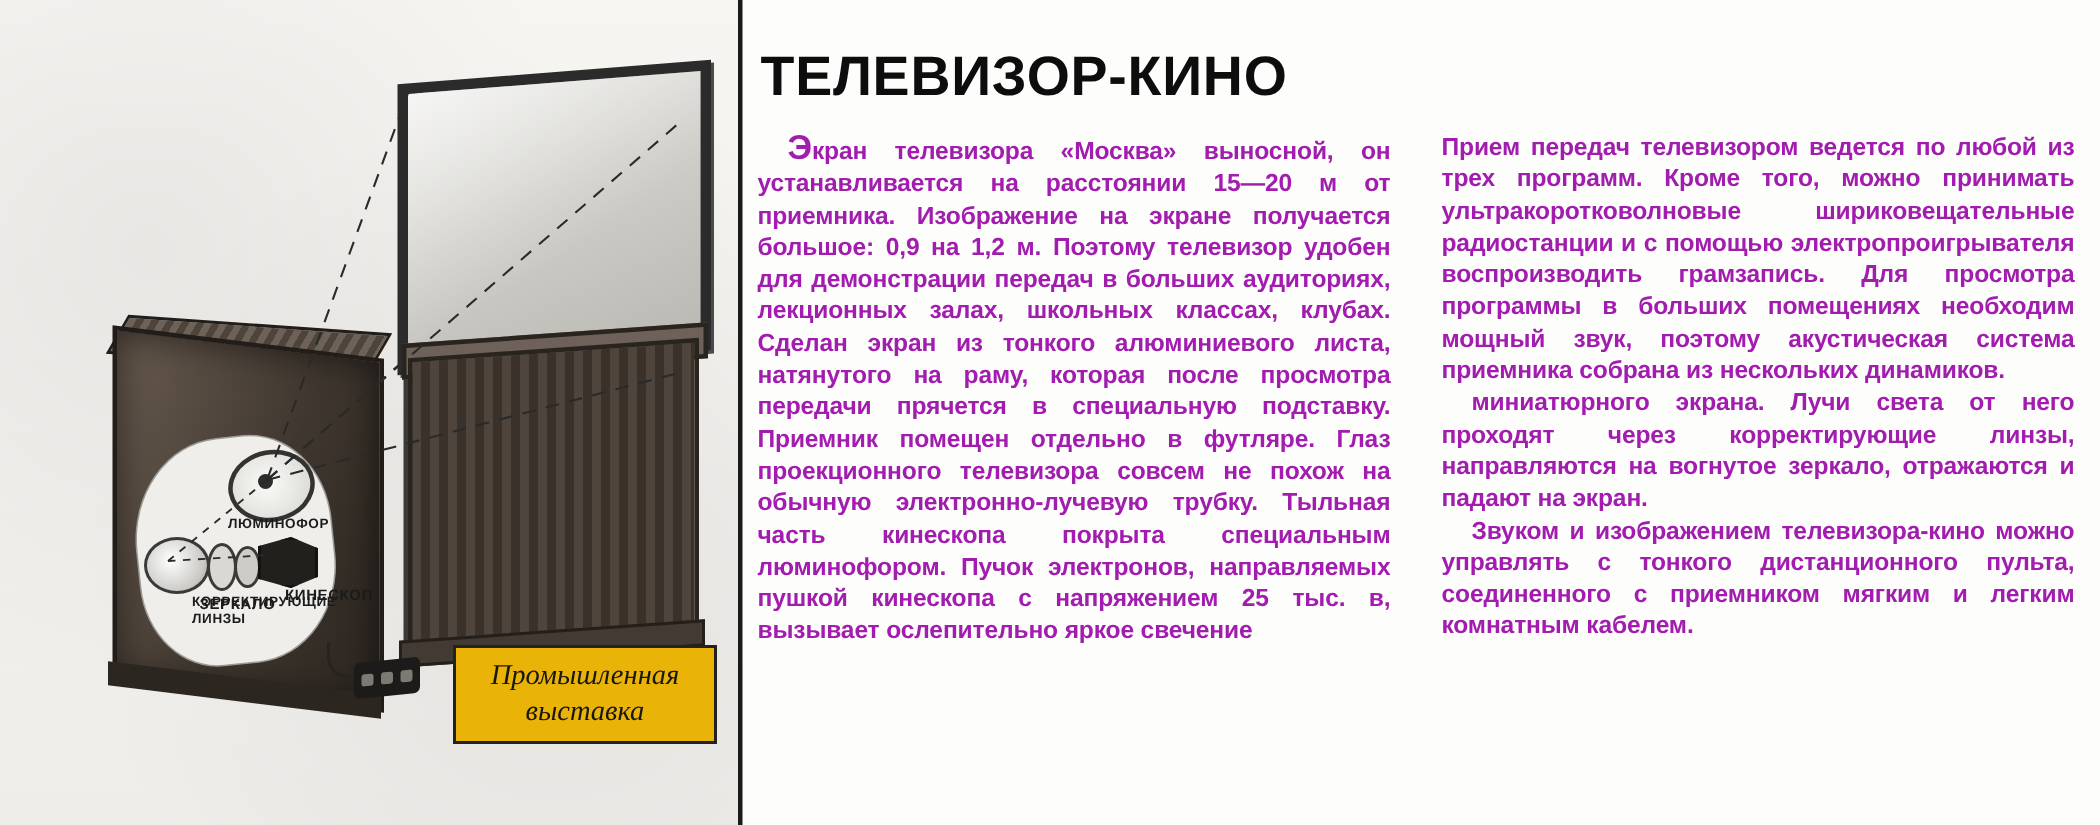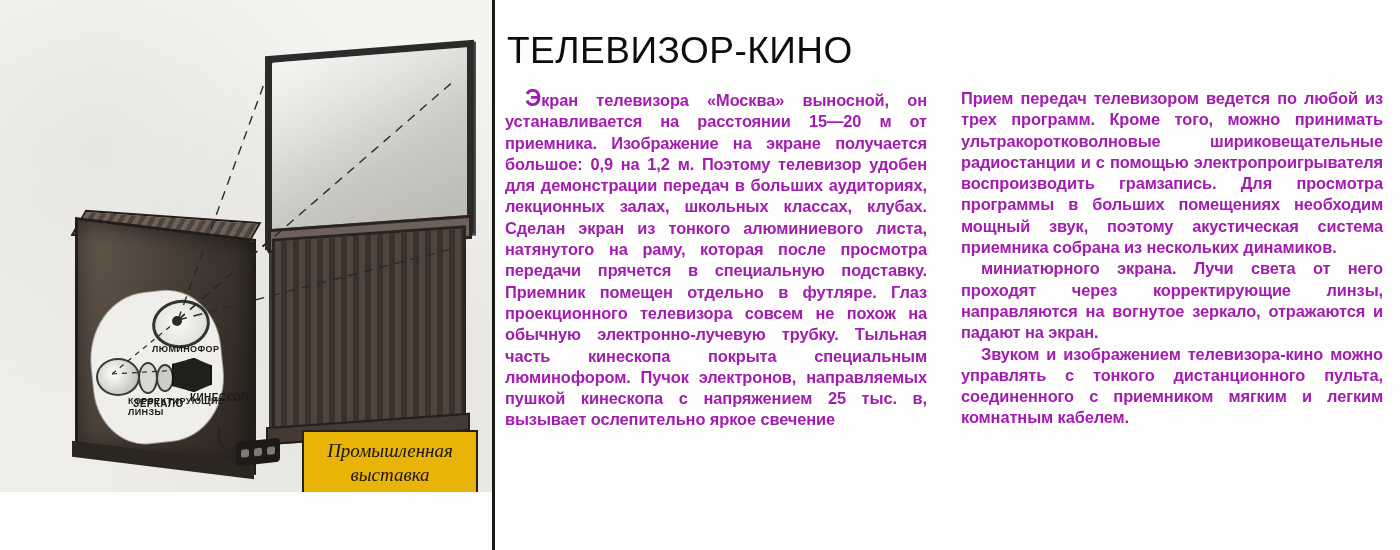--- a/index.html
+++ b/index.html
@@ -17,21 +17,21 @@
     background: #fdfdfb;
     overflow: hidden;
   }
 
   
   .illustration {
     position: absolute;
     left: 0;
     top: 0;
     width: 492px;
-    height: 492px;
+    height: 550px;
     background: #f3f2ef;
     overflow: hidden;
   }
   .illo-noise {
     position: absolute;
     inset: 0;
     background:
       radial-gradient(circle at 20% 30%, rgba(0,0,0,0.05), rgba(0,0,0,0) 55%),
       radial-gradient(circle at 75% 70%, rgba(0,0,0,0.05), rgba(0,0,0,0) 60%),
       linear-gradient(180deg, #f6f5f2 0%, #eeedea 100%);
@@ -290,21 +290,21 @@
   
   .article {
     position: absolute;
     left: 505px;
     top: 30px;
     width: 885px;
     height: 500px;
   }
   .headline {
     font-family: "Liberation Sans", sans-serif;
-    font-weight: normal;
+    font-weight: bold;
     font-size: 37px;
     letter-spacing: 0.5px;
     color: #0d0d0d;
     margin: 0 0 16px 2px;
     text-transform: uppercase;
   }
   .columns {
     display: flex;
     gap: 34px;
   }

